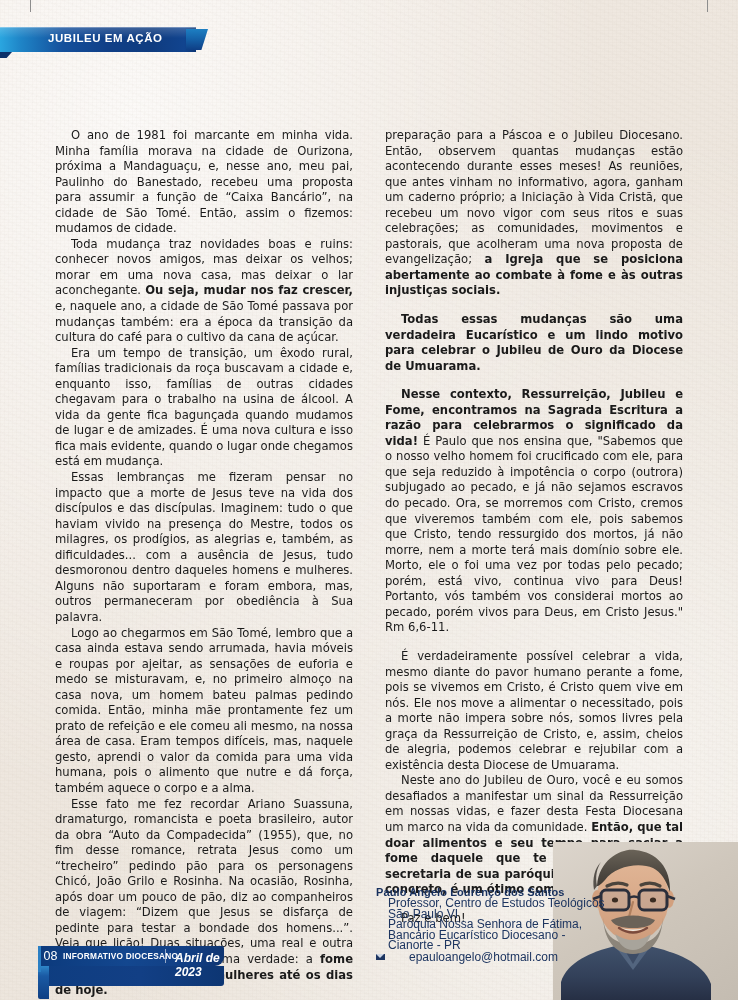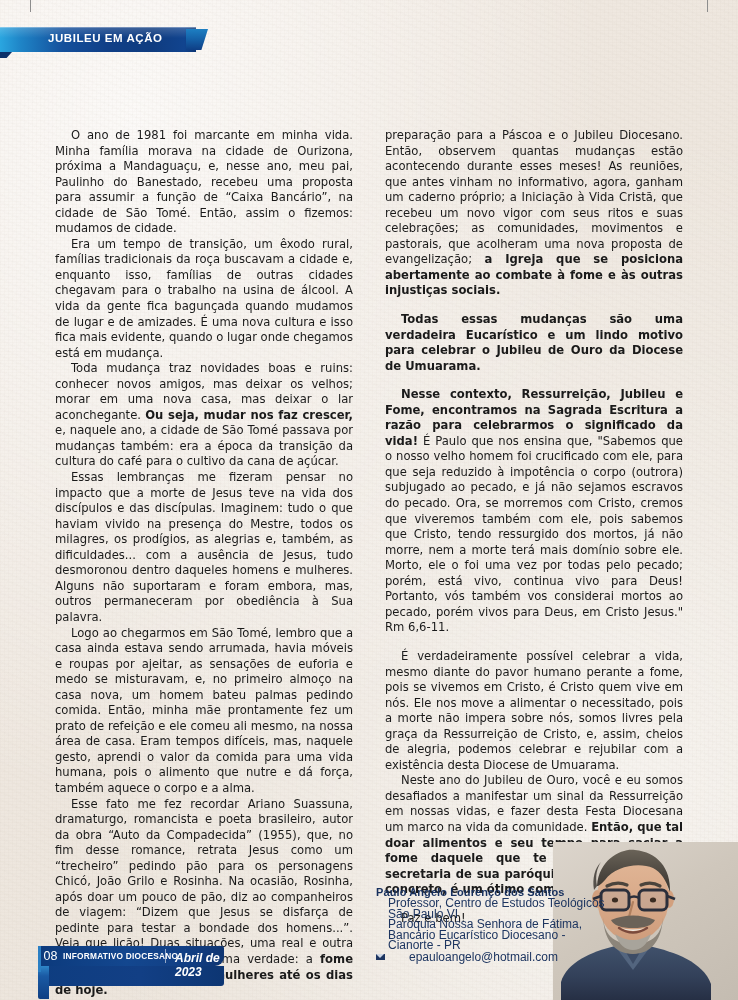--- a/index.html
+++ b/index.html
@@ -278,22 +278,22 @@
 <div id="ribbon">
   <div class="band"></div>
   <div class="fold"></div>
   <div class="tail"></div>
   <div id="ribbon-title">JUBILEU EM AÇÃO</div>
 </div>
 
 <div id="article">
   <div class="col" id="col-left">
       <p><span>O ano de 1981 foi marcante em minha vida. Minha família morava na cidade de Ourizona, próxima a Mandaguaçu, e, nesse ano, meu pai, Paulinho do Banestado, recebeu uma proposta para assumir a função de “Caixa Bancário”, na cidade de São Tomé. Então, assim o fizemos: mudamos de cidade.</span></p>
+      <p><span>Toda mudança traz novidades boas e ruins: conhecer novos amigos, mas deixar os velhos; morar em uma nova casa, mas deixar o lar aconchegante. </span><b>Ou seja, mudar nos faz crescer,</b><span> e, naquele ano, a cidade de São Tomé passava por mudanças também: era a época da transição da cultura do café para o cultivo da cana de açúcar.</span></p>
       <p><span>Era um tempo de transição, um êxodo rural, famílias tradicionais da roça buscavam a cidade e, enquanto isso, famílias de outras cidades chegavam para o trabalho na usina de álcool. A vida da gente fica bagunçada quando mudamos de lugar e de amizades. É uma nova cultura e isso fica mais evidente, quando o lugar onde chegamos está em mudança.</span></p>
-      <p><span>Toda mudança traz novidades boas e ruins: conhecer novos amigos, mas deixar os velhos; morar em uma nova casa, mas deixar o lar aconchegante. </span><b>Ou seja, mudar nos faz crescer,</b><span> e, naquele ano, a cidade de São Tomé passava por mudanças também: era a época da transição da cultura do café para o cultivo da cana de açúcar.</span></p>
       <p><span>Essas lembranças me fizeram pensar no impacto que a morte de Jesus teve na vida dos discípulos e das discípulas. Imaginem: tudo o que haviam vivido na presença do Mestre, todos os milagres, os prodígios, as alegrias e, também, as dificuldades... com a ausência de Jesus, tudo desmoronou dentro daqueles homens e mulheres. Alguns não suportaram e foram embora, mas, outros permaneceram por obediência à Sua palavra.</span></p>
       <p><span>Logo ao chegarmos em São Tomé, lembro que a casa ainda estava sendo arrumada, havia móveis e roupas por ajeitar, as sensações de euforia e medo se misturavam, e, no primeiro almoço na casa nova, um homem bateu palmas pedindo comida. Então, minha mãe prontamente fez um prato de refeição e ele comeu ali mesmo, na nossa área de casa. Eram tempos difíceis, mas, naquele gesto, aprendi o valor da comida para uma vida humana, pois o alimento que nutre e dá força, também aquece o corpo e a alma.</span></p>
       <p><span>Esse fato me fez recordar Ariano Suassuna, dramaturgo, romancista e poeta brasileiro, autor da obra “Auto da Compadecida” (1955), que, no fim desse romance, retrata Jesus como um “trecheiro” pedindo pão para os personagens Chicó, João Grilo e Rosinha. Na ocasião, Rosinha, após doar um pouco de pão, diz ao companheiros de viagem: “Dizem que Jesus se disfarça de pedinte para testar a bondade dos homens...”. Veja que lição! Duas situações, uma real e outra literária, e, junto a elas, uma verdade: a </span><b>fome ainda assola homens e mulheres até os dias de hoje.</b></p>
       <p><span>Estamos vivendo um tempo especial, a</span></p>
     </div>
   <div class="col" id="col-right">
       <p class="noindent"><span>preparação para a Páscoa e o Jubileu Diocesano. Então, observem quantas mudanças estão acontecendo durante esses meses! As reuniões, que antes vinham no informativo, agora, ganham um caderno próprio; a Iniciação à Vida Cristã, que recebeu um novo vigor com seus ritos e suas celebrações; as comunidades, movimentos e pastorais, que acolheram uma nova proposta de evangelização; </span><b>a Igreja que se posiciona abertamente ao combate à fome e às outras injustiças sociais.</b></p>
       <p class="gap"><b>Todas essas mudanças são uma verdadeira Eucarístico e um lindo motivo para celebrar o Jubileu de Ouro da Diocese de Umuarama.</b></p>
       <p class="gap"><b>Nesse contexto, Ressurreição, Jubileu e Fome, encontramos na Sagrada Escritura a razão para celebrarmos o significado da vida!</b><span> É Paulo que nos ensina que, "Sabemos que o nosso velho homem foi crucificado com ele, para que seja reduzido à impotência o corpo (outrora) subjugado ao pecado, e já não sejamos escravos do pecado. Ora, se morremos com Cristo, cremos que viveremos também com ele, pois sabemos que Cristo, tendo ressurgido dos mortos, já não morre, nem a morte terá mais domínio sobre ele. Morto, ele o foi uma vez por todas pelo pecado; porém, está vivo, continua vivo para Deus! Portanto, vós também vos considerai mortos ao pecado, porém vivos para Deus, em Cristo Jesus." Rm 6,6-11.</span></p>
       <p class="gap"><span>É verdadeiramente possível celebrar a vida, mesmo diante do pavor humano perante a fome, pois se vivemos em Cristo, é Cristo quem vive em nós. Ele nos move a alimentar o necessitado, pois a morte não impera sobre nós, somos livres pela graça da Ressurreição de Cristo, e, assim, cheios de alegria, podemos celebrar e rejubilar com a existência desta Diocese de Umuarama.</span></p>

